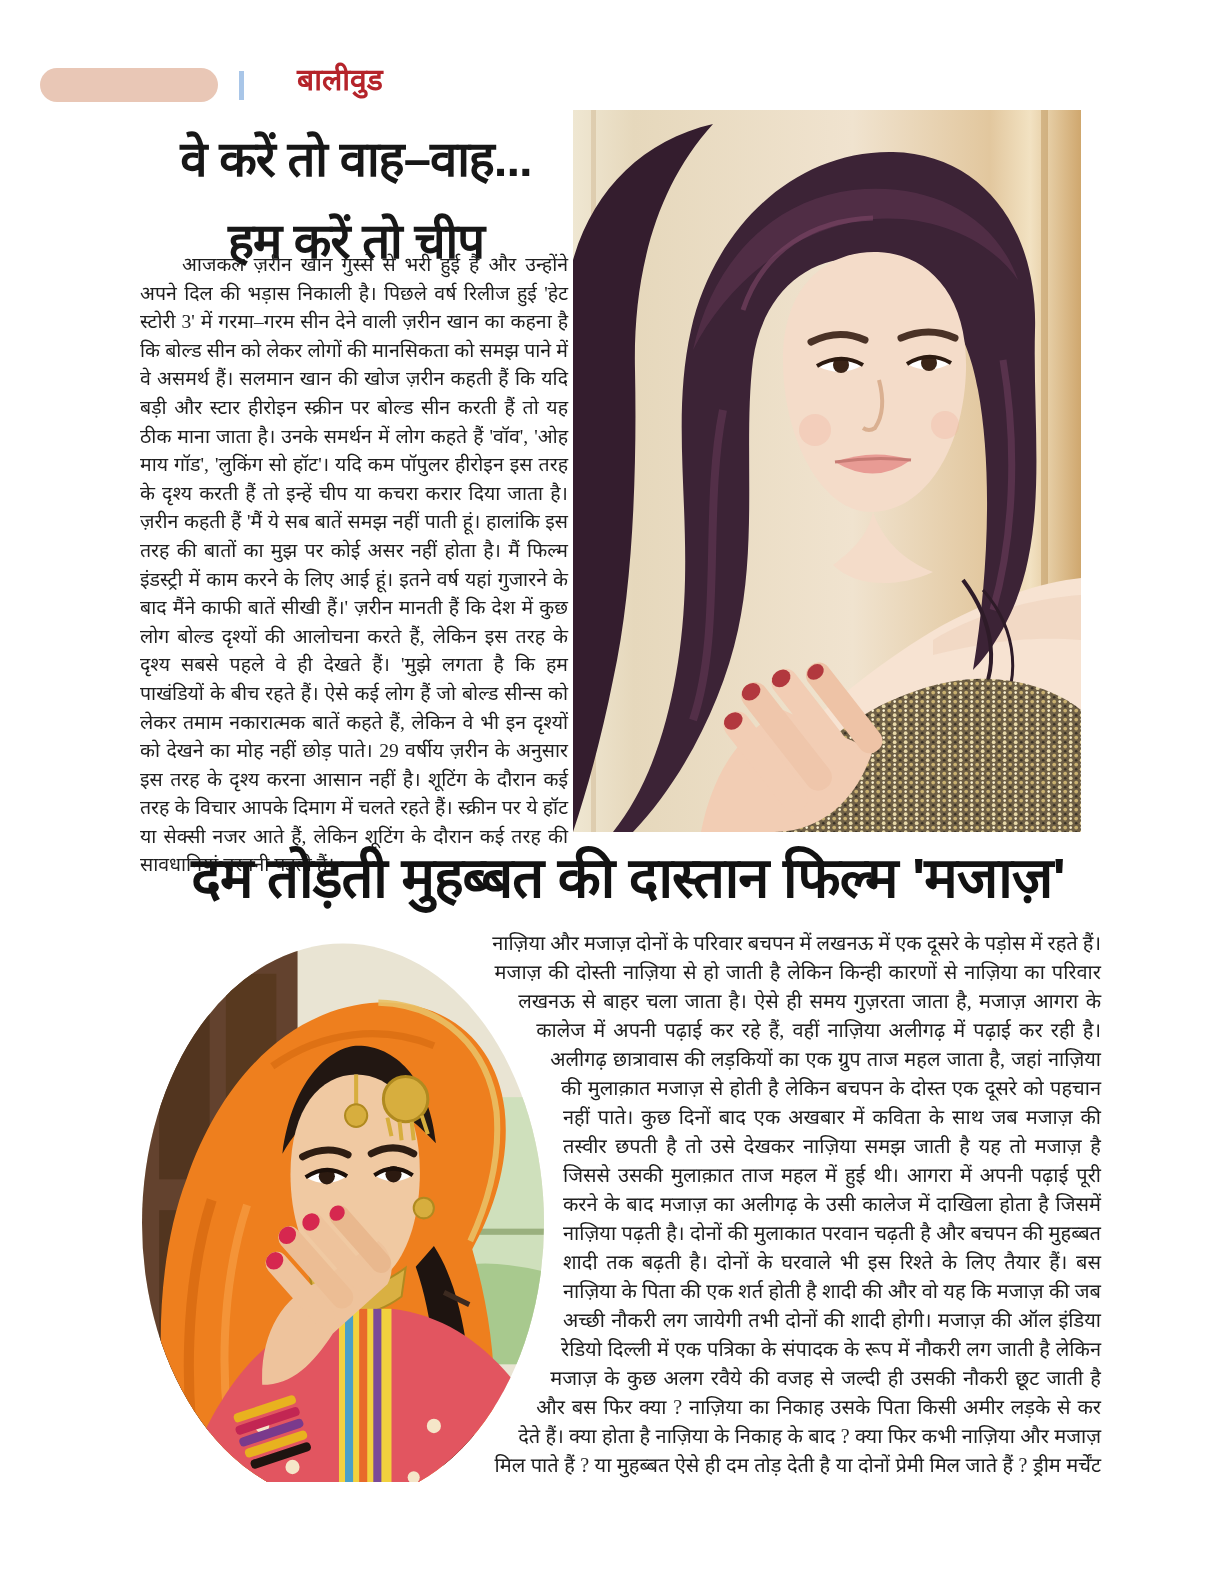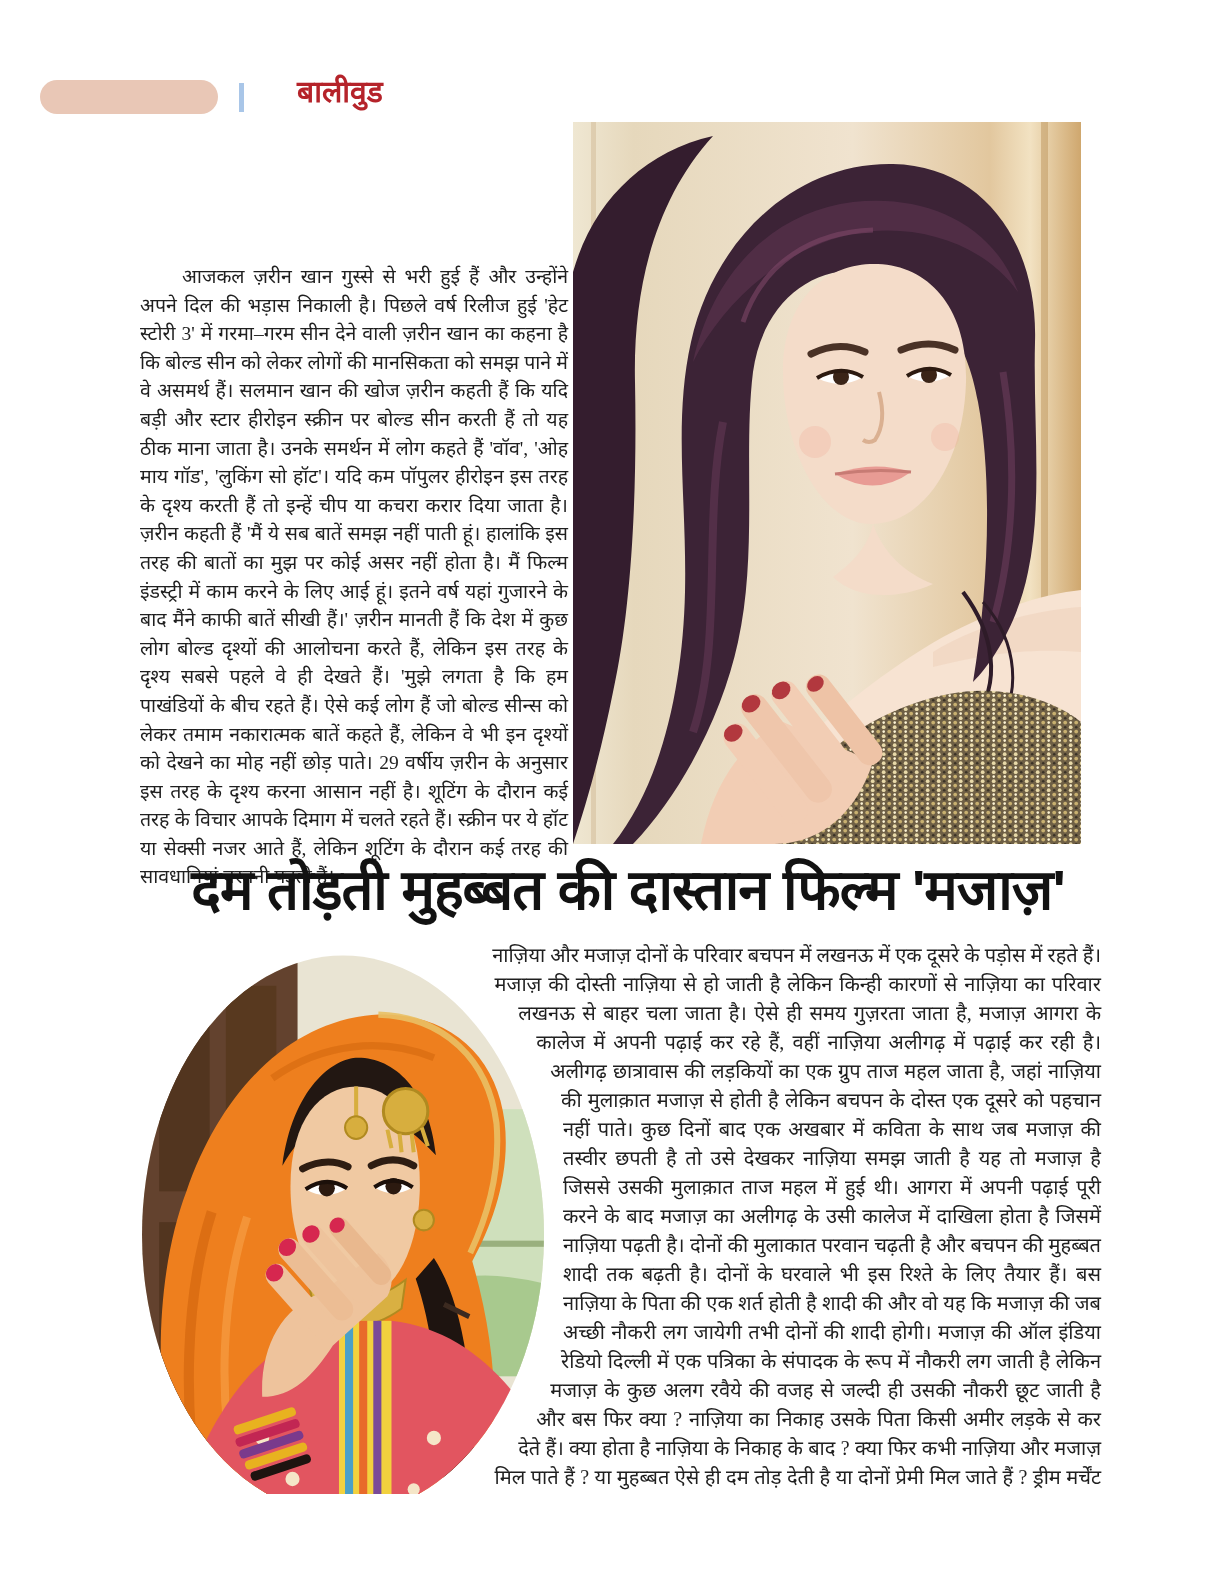--- a/index.html
+++ b/index.html
@@ -1,20 +1,20 @@
 <!DOCTYPE html>
 <html lang="hi"><head>
 <meta charset="utf-8">
 <style>
   * { margin:0; padding:0; box-sizing:border-box; }
   html,body { background:#ffffff; }
   body { font-family:"Liberation Serif", serif; }
   .page {
     position:relative; width:1224px; height:1482px;
-    background:#ffffff; overflow:hidden; margin:12px auto;
+    background:#ffffff; overflow:hidden; margin:0 auto;
   }
   
   .hdr-pill {
     position:absolute; left:40px; top:68px; width:178px; height:34px;
     border-radius:17px; background:#e9c7b6;
   }
   .hdr-bar {
     position:absolute; left:239px; top:71px; width:5px; height:29px;
     background:#a9c6e8;
   }
@@ -81,20 +81,24 @@
 </style>
 </head>
 <body>
 
 <div class="page">
 
   <div class="hdr-pill"></div>
   <div class="hdr-bar"></div>
   <div class="section-label">बालीवुड</div>
 
+  <h1 class="headline1">
+    <span>वे करें तो वाह–वाह...</span>
+    <span>हम करें तो चीप</span>
+  </h1>
 
   <p class="article1">आजकल ज़रीन खान गुस्से से भरी हुई हैं और उन्होंने अपने दिल की भड़ास निकाली है। पिछले वर्ष रिलीज हुई 'हेट स्टोरी 3' में गरमा–गरम सीन देने वाली ज़रीन खान का कहना है कि बोल्ड सीन को लेकर लोगों की मानसिकता को समझ पाने में वे असमर्थ हैं। सलमान खान की खोज ज़रीन कहती हैं कि यदि बड़ी और स्टार हीरोइन स्क्रीन पर बोल्ड सीन करती हैं तो यह ठीक माना जाता है। उनके समर्थन में लोग कहते हैं 'वॉव', 'ओह माय गॉड', 'लुकिंग सो हॉट'। यदि कम पॉपुलर हीरोइन इस तरह के दृश्य करती हैं तो इन्हें चीप या कचरा करार दिया जाता है। ज़रीन कहती हैं 'मैं ये सब बातें समझ नहीं पाती हूं। हालांकि इस तरह की बातों का मुझ पर कोई असर नहीं होता है। मैं फिल्म इंडस्ट्री में काम करने के लिए आई हूं। इतने वर्ष यहां गुजारने के बाद मैंने काफी बातें सीखी हैं।' ज़रीन मानती हैं कि देश में कुछ लोग बोल्ड दृश्यों की आलोचना करते हैं, लेकिन इस तरह के दृश्य सबसे पहले वे ही देखते हैं। 'मुझे लगता है कि हम पाखंडियों के बीच रहते हैं। ऐसे कई लोग हैं जो बोल्ड सीन्स को लेकर तमाम नकारात्मक बातें कहते हैं, लेकिन वे भी इन दृश्यों को देखने का मोह नहीं छोड़ पाते। 29 वर्षीय ज़रीन के अनुसार इस तरह के दृश्य करना आसान नहीं है। शूटिंग के दौरान कई तरह के विचार आपके दिमाग में चलते रहते हैं। स्क्रीन पर ये हॉट या सेक्सी नजर आते हैं, लेकिन शूटिंग के दौरान कई तरह की सावधानियां बरतनी पड़ती हैं।</p>
 
   <div class="photo1">
     <svg viewBox="0 0 508 722" preserveAspectRatio="none">
       <defs>
         <linearGradient id="bg1" x1="0" y1="0" x2="1" y2="0">
           <stop offset="0" stop-color="#efe7d2"></stop>
           <stop offset="0.12" stop-color="#e6d8bc"></stop>
           <stop offset="0.55" stop-color="#f0e3cf"></stop>

